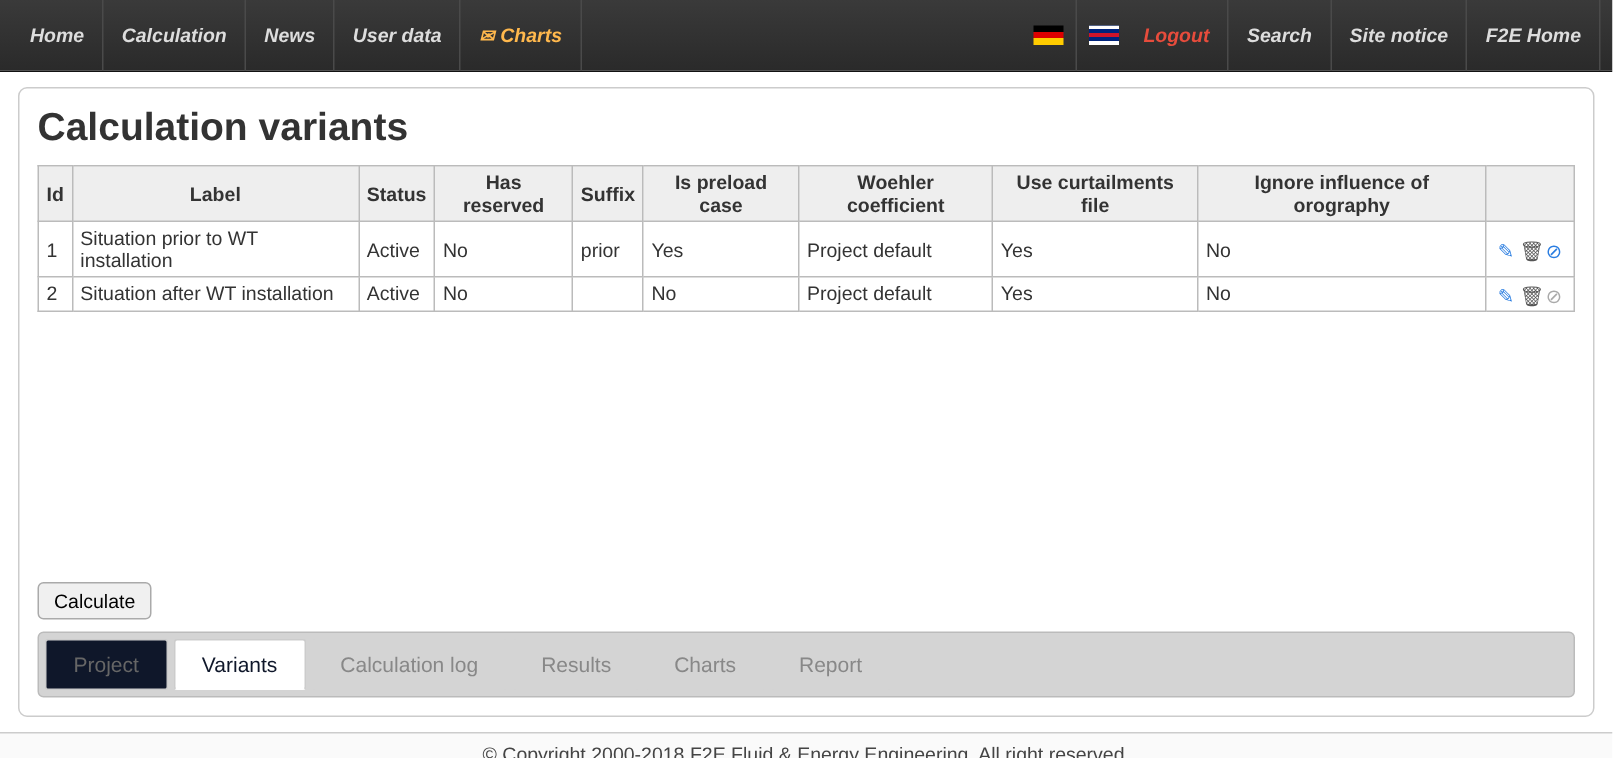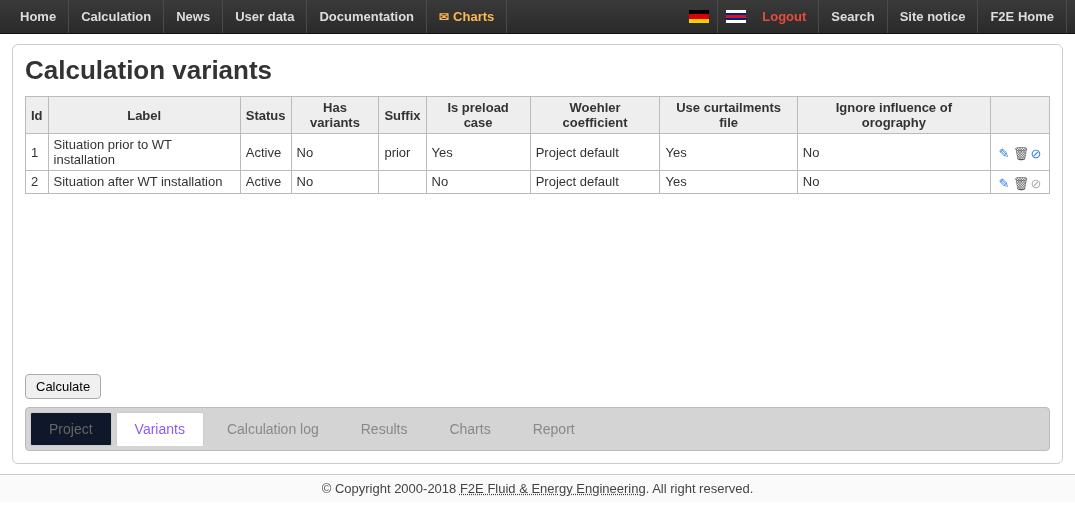--- a/index.html
+++ b/index.html
@@ -1,17 +1,17 @@
 <!DOCTYPE html>
 <html><head>
 <meta charset="utf-8">
 <style>
 * { box-sizing: border-box; margin: 0; padding: 0; }
 body { font-family: Arial, Helvetica, sans-serif; font-size: 13px; background: #fff; color: #333; }
-.topnav { background: linear-gradient(#3a3a3a,#2a2a2a); height: 34px; display: flex; align-items: stretch; padding: 0 8px; border-bottom: 1px solid #111; }
+.topnav { background: linear-gradient(#3a3a3a,#2a2a2a); height: 48px; display: flex; align-items: stretch; padding: 0 8px; border-bottom: 1px solid #111; font-style: italic; }
 .topnav .nav-item { color: #ddd; padding: 0 12px; display: flex; align-items: center; font-weight: bold; font-size: 13px; border-right: 1px solid #4a4a4a; cursor: pointer; }
 .topnav .support { color: #ffb84d; }
 .topnav .support .mail { margin-right: 4px; font-size: 12px; }
 .topnav .spacer { flex: 1; }
 .topnav .flag { width: 20px; height: 13px; margin: 0 4px; align-self: center; }
 .topnav .flag.de { background: linear-gradient(#000 33%, #d00 33% 66%, #fc0 66%); }
 .topnav .flag.en { background: #00247d; position: relative; overflow: hidden; }
 .topnav .flag.en::before { content:""; position:absolute; inset:0; background: linear-gradient(to bottom,#fff 0 20%,transparent 20% 40%,#cf142b 40% 60%,transparent 60% 80%,#fff 80%); }
 .topnav .logout { color: #e74c3c; }
 .page { padding: 10px 12px; }
@@ -22,35 +22,34 @@
 table.grid th { background: #eee; font-weight: bold; text-align: center; }
 table.grid td.actions { text-align: center; white-space: nowrap; }
 .icon { display: inline-block; width: 14px; height: 14px; vertical-align: middle; margin: 0 1px; cursor: pointer; }
 .icon.edit { color: #2a7de1; }
 .icon.del { color: #555; }
 .icon.block { color: #2a7de1; }
 .icon.block.gray { color: #aaa; }
 .calc-btn { margin-top: auto; align-self: flex-start; background: #f0f0f0; border: 1px solid #aaa; border-radius: 4px; padding: 4px 10px; font-size: 13px; cursor: pointer; }
 .tabs { display: flex; margin-top: 8px; background: #d4d4d4; border: 1px solid #bbb; border-radius: 4px; padding: 4px; gap: 4px; }
 .tab { padding: 8px 18px; color: #666; background: #0f172a; border: 1px solid #ccc; border-radius: 2px; cursor: pointer; font-size: 14px; }
-.tab.active { background: #fff; color: #8b5cf6; border-bottom-color: #fff; }
+.tab.active { background: #fff; color: #0f172a; border-bottom-color: #fff; }
 .tab.inactive { background: #d4d4d4; border-color: transparent; color: #888; }
 .footer { text-align: center; padding: 6px; font-size: 13px; color: #444; border-top: 1px solid #ccc; background: #fafafa; }
 .footer .co { text-decoration: underline dotted; }
 .sep { width:1px; background:#4a4a4a; margin:0 4px; }
 </style>
 </head>
 <body>
 
 <div class="topnav">
   <div class="nav-item">Home</div>
   <div class="nav-item">Calculation</div>
   <div class="nav-item">News</div>
   <div class="nav-item">User data</div>
-  <div class="nav-item">Documentation</div>
   <div class="nav-item support">
       <span class="mail">✉</span>
       <span>Charts</span>
     </div>
   <div class="spacer"></div>
   <div class="flag de"></div>
   <div class="sep"></div>
   <div class="flag en"></div>
   <div class="nav-item logout">Logout</div>
   <div class="nav-item">Search</div>
@@ -60,21 +59,21 @@
 
 <div class="page">
   <div class="panel">
     <h1>Calculation variants</h1>
     <table class="grid">
       <thead>
           <tr id="hdr">
             <th>Id</th>
             <th>Label</th>
             <th>Status</th>
-            <th>Has variants</th>
+            <th>Has reserved</th>
             <th>Suffix</th>
             <th>Is preload case</th>
             <th>Woehler coefficient</th>
             <th>Use curtailments file</th>
             <th>Ignore influence of orography</th>
             <th></th>
           </tr>
         </thead>
       <tbody id="tbody">
           <tr>

